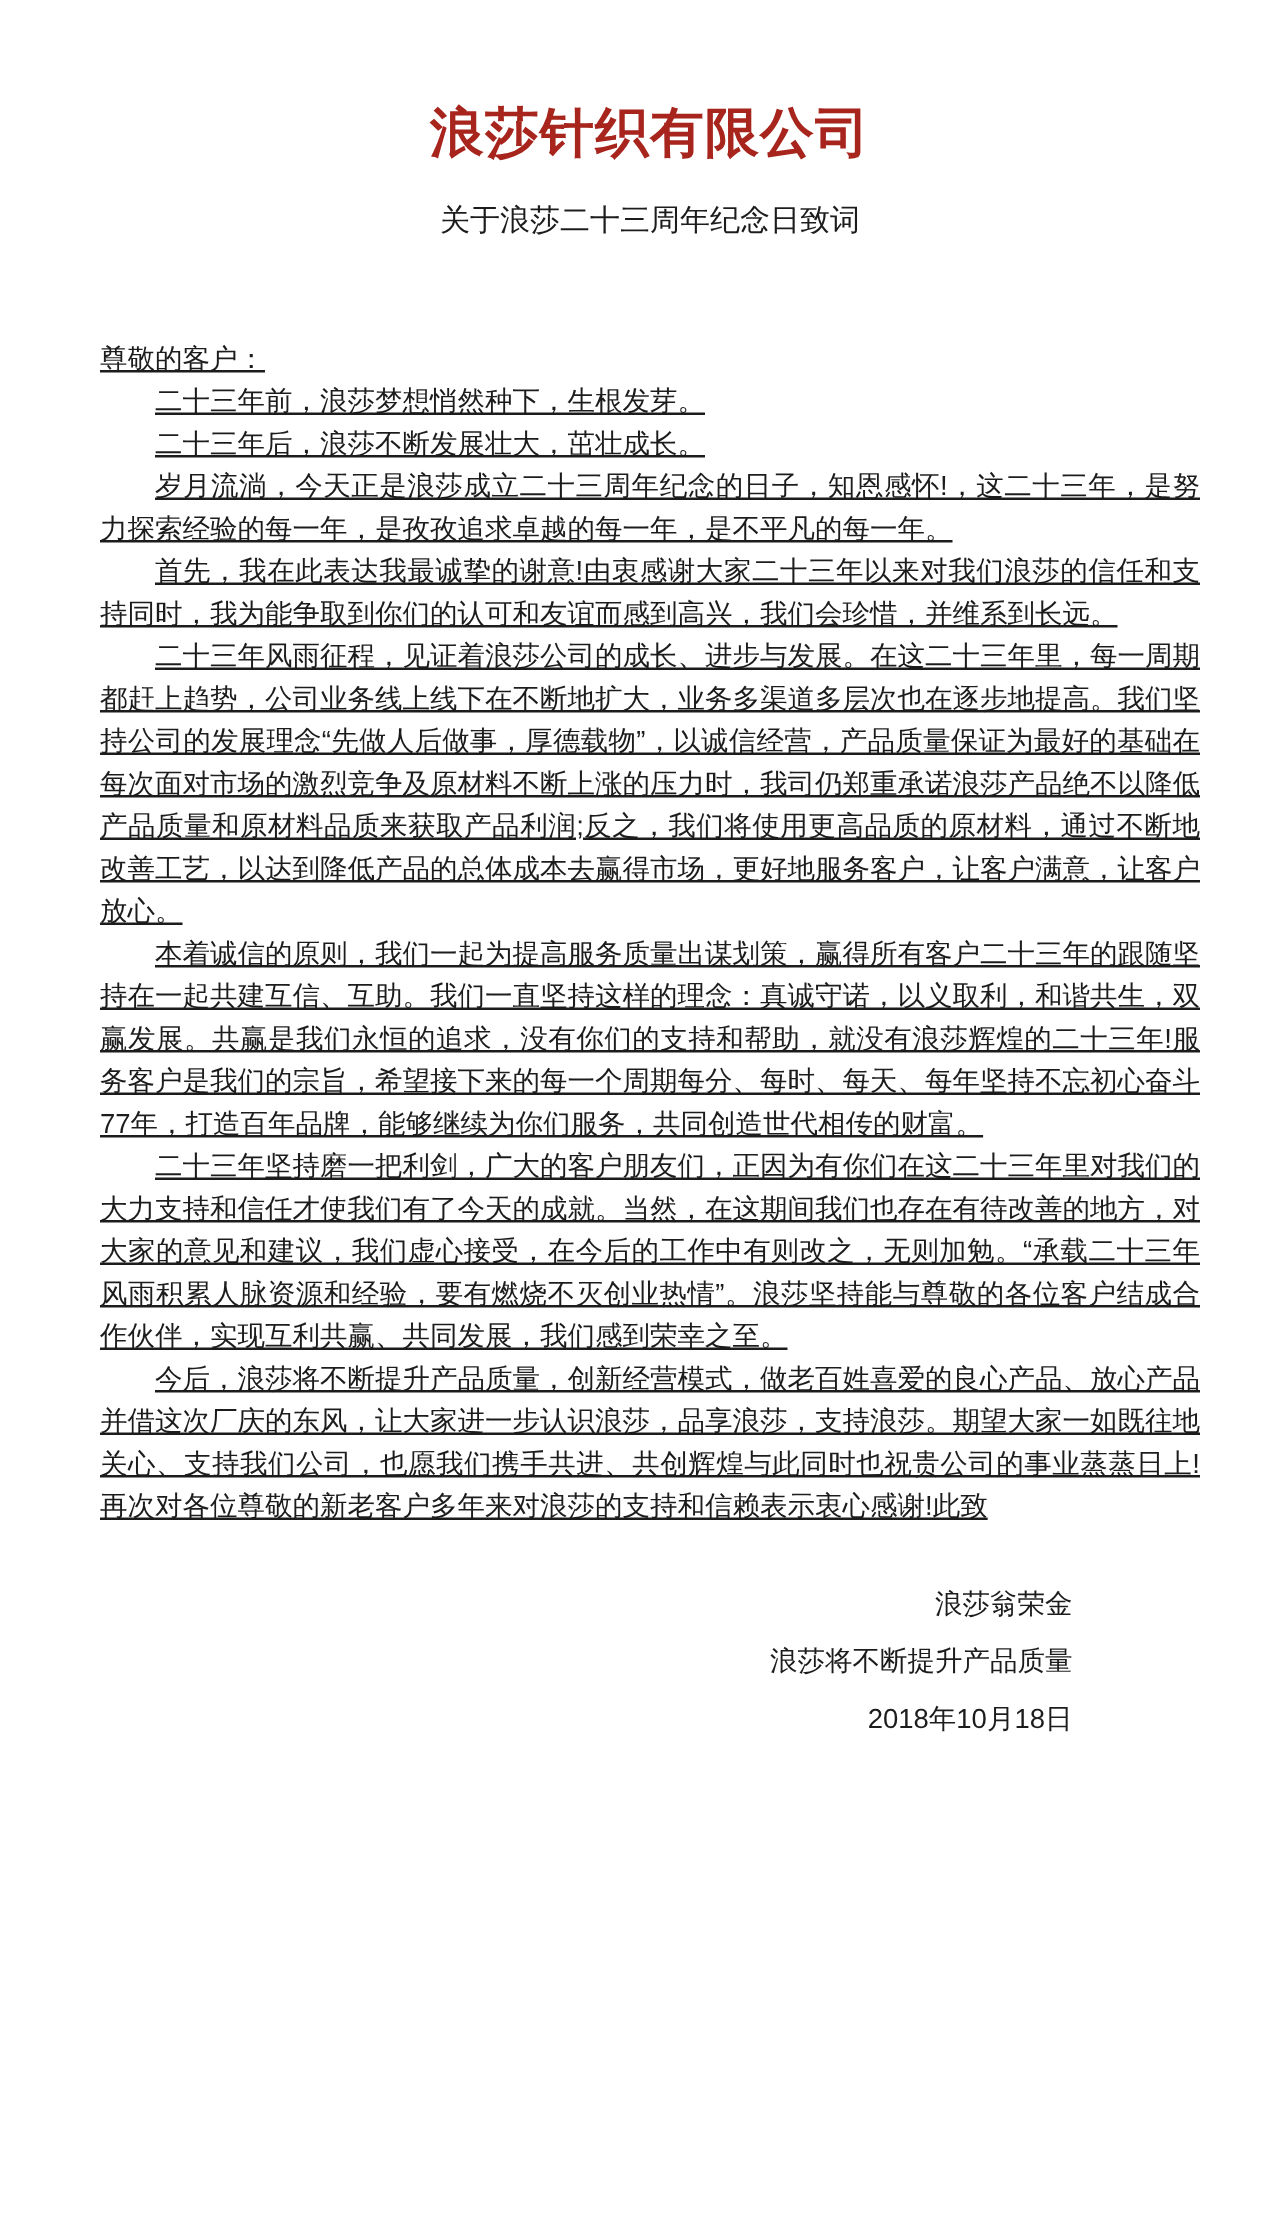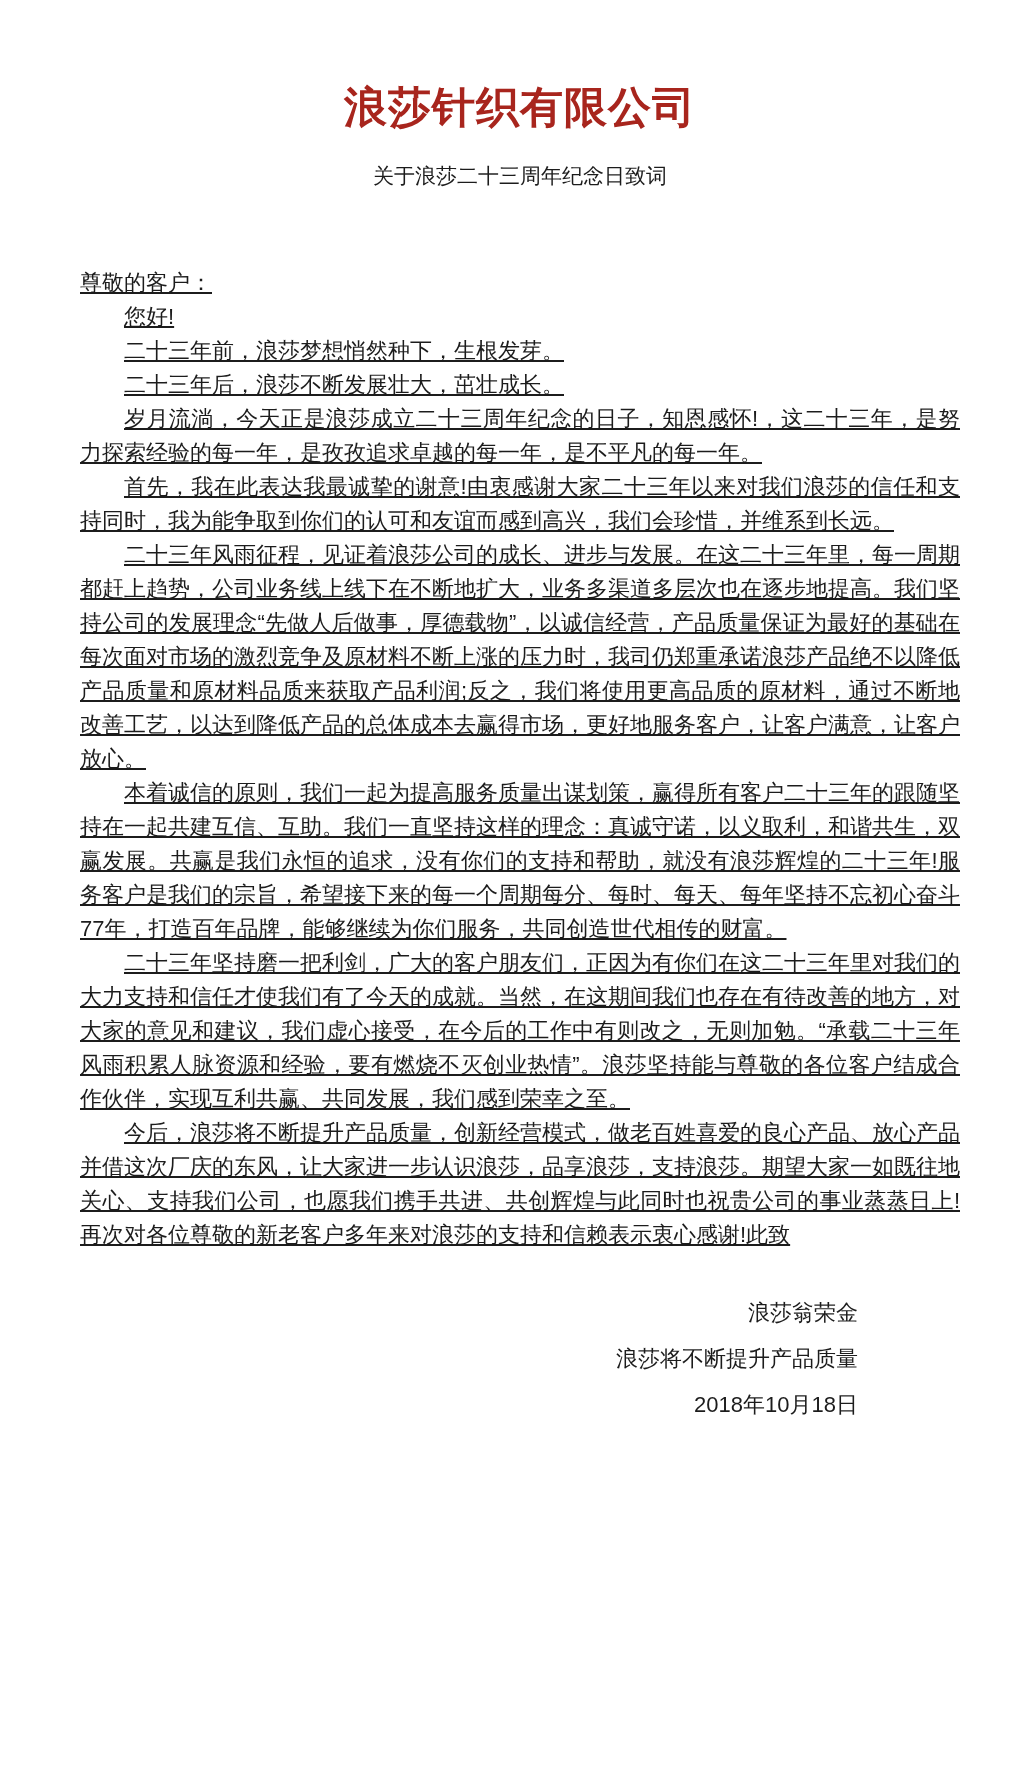--- a/index.html
+++ b/index.html
@@ -24,21 +24,21 @@
     text-align: center;
     font-size: 43px;
     line-height: 1.05;
     font-weight: 700;
     letter-spacing: 1px;
     color: #A8251D;
   }
   .doc-subtitle {
     margin: 33px 0 0 0;
     text-align: center;
-    font-size: 21px;
+    font-size: 24px;
     line-height: 1.2;
     font-weight: 400;
     color: #1c1c1c;
   }
   .letter-body {
     margin-top: 78px;
     font-size: 22px;
     line-height: 34px;
     text-align: justify;
     text-justify: inter-ideograph;
@@ -68,21 +68,20 @@
 <body>
 
 <div class="page">
 
   <h1 class="doc-title">浪莎针织有限公司</h1>
 
   <div class="doc-subtitle">关于浪莎二十三周年纪念日致词</div>
 
   <div class="letter-body">
     <p class="salutation">尊敬的客户：</p>
-    <p class="para">您好!</p>
     <p class="para">二十三年前，浪莎梦想悄然种下，生根发芽。</p>
     <p class="para">二十三年后，浪莎不断发展壮大，茁壮成长。</p>
     <p class="para">岁月流淌，今天正是浪莎成立二十三周年纪念的日子，知恩感怀!，这二十三年，是努力探索经验的每一年，是孜孜追求卓越的每一年，是不平凡的每一年。</p>
     <p class="para">首先，我在此表达我最诚挚的谢意!由衷感谢大家二十三年以来对我们浪莎的信任和支持同时，我为能争取到你们的认可和友谊而感到高兴，我们会珍惜，并维系到长远。</p>
     <p class="para">二十三年风雨征程，见证着浪莎公司的成长、进步与发展。在这二十三年里，每一周期都赶上趋势，公司业务线上线下在不断地扩大，业务多渠道多层次也在逐步地提高。我们坚持公司的发展理念“先做人后做事，厚德载物”，以诚信经营，产品质量保证为最好的基础在每次面对市场的激烈竞争及原材料不断上涨的压力时，我司仍郑重承诺浪莎产品绝不以降低产品质量和原材料品质来获取产品利润;反之，我们将使用更高品质的原材料，通过不断地改善工艺，以达到降低产品的总体成本去赢得市场，更好地服务客户，让客户满意，让客户放心。</p>
     <p class="para">本着诚信的原则，我们一起为提高服务质量出谋划策，赢得所有客户二十三年的跟随坚持在一起共建互信、互助。我们一直坚持这样的理念：真诚守诺，以义取利，和谐共生，双赢发展。共赢是我们永恒的追求，没有你们的支持和帮助，就没有浪莎辉煌的二十三年!服务客户是我们的宗旨，希望接下来的每一个周期每分、每时、每天、每年坚持不忘初心奋斗77年，打造百年品牌，能够继续为你们服务，共同创造世代相传的财富。</p>
     <p class="para">二十三年坚持磨一把利剑，广大的客户朋友们，正因为有你们在这二十三年里对我们的大力支持和信任才使我们有了今天的成就。当然，在这期间我们也存在有待改善的地方，对大家的意见和建议，我们虚心接受，在今后的工作中有则改之，无则加勉。“承载二十三年风雨积累人脉资源和经验，要有燃烧不灭创业热情”。浪莎坚持能与尊敬的各位客户结成合作伙伴，实现互利共赢、共同发展，我们感到荣幸之至。</p>
     <p class="para">今后，浪莎将不断提升产品质量，创新经营模式，做老百姓喜爱的良心产品、放心产品并借这次厂庆的东风，让大家进一步认识浪莎，品享浪莎，支持浪莎。期望大家一如既往地关心、支持我们公司，也愿我们携手共进、共创辉煌与此同时也祝贵公司的事业蒸蒸日上!再次对各位尊敬的新老客户多年来对浪莎的支持和信赖表示衷心感谢!此致</p>
   </div>
 

